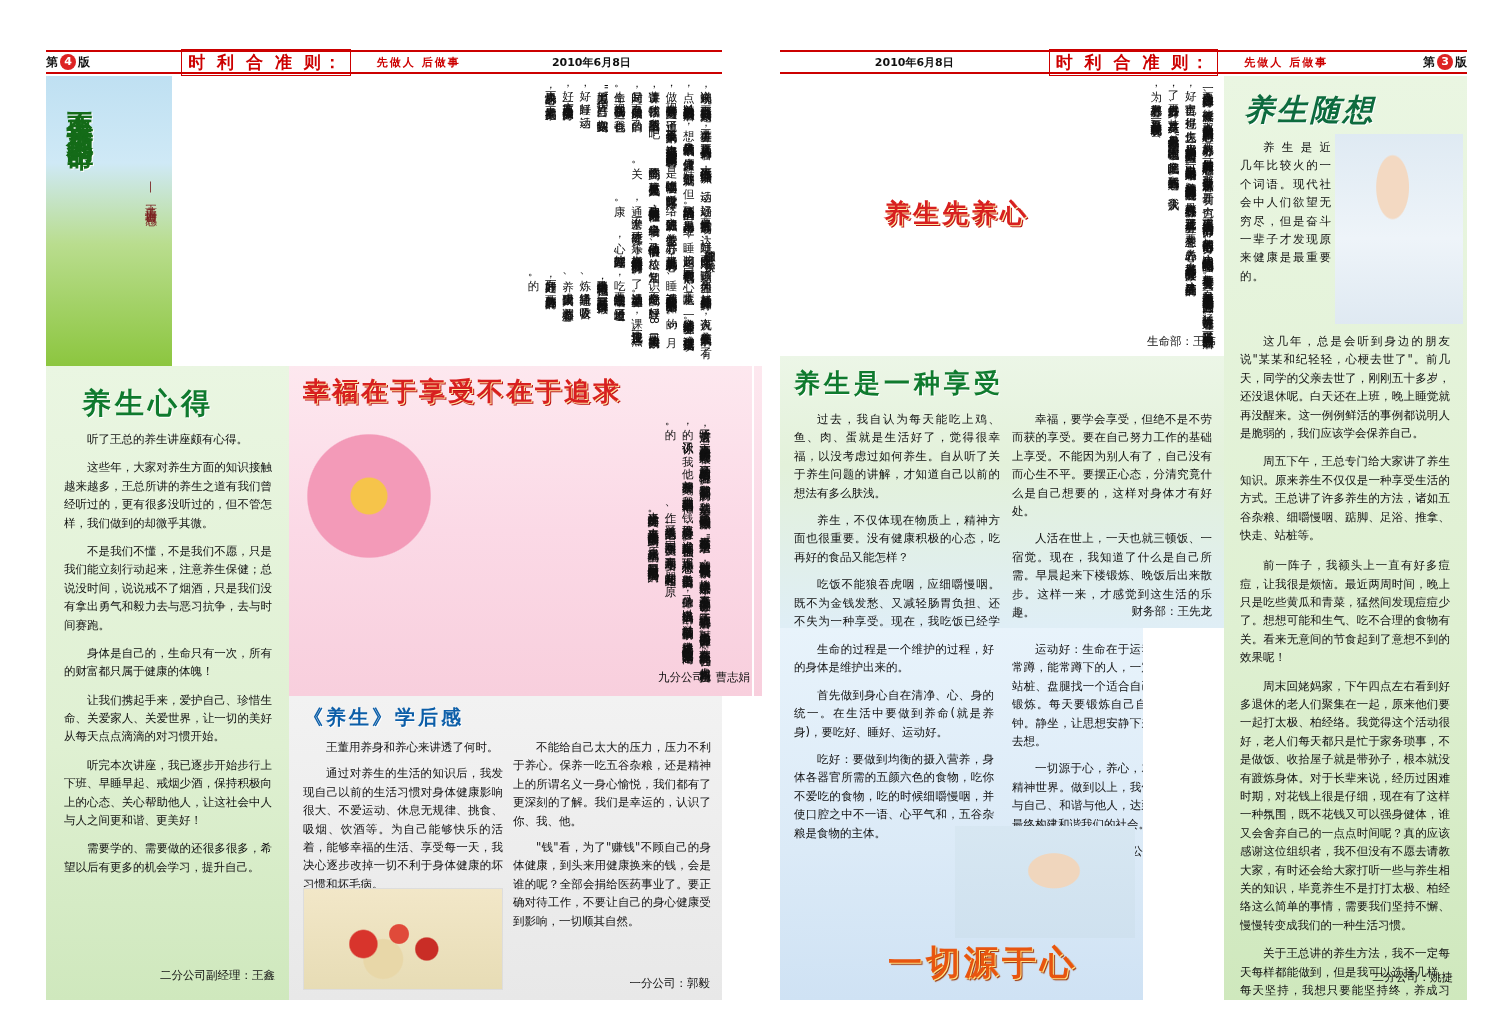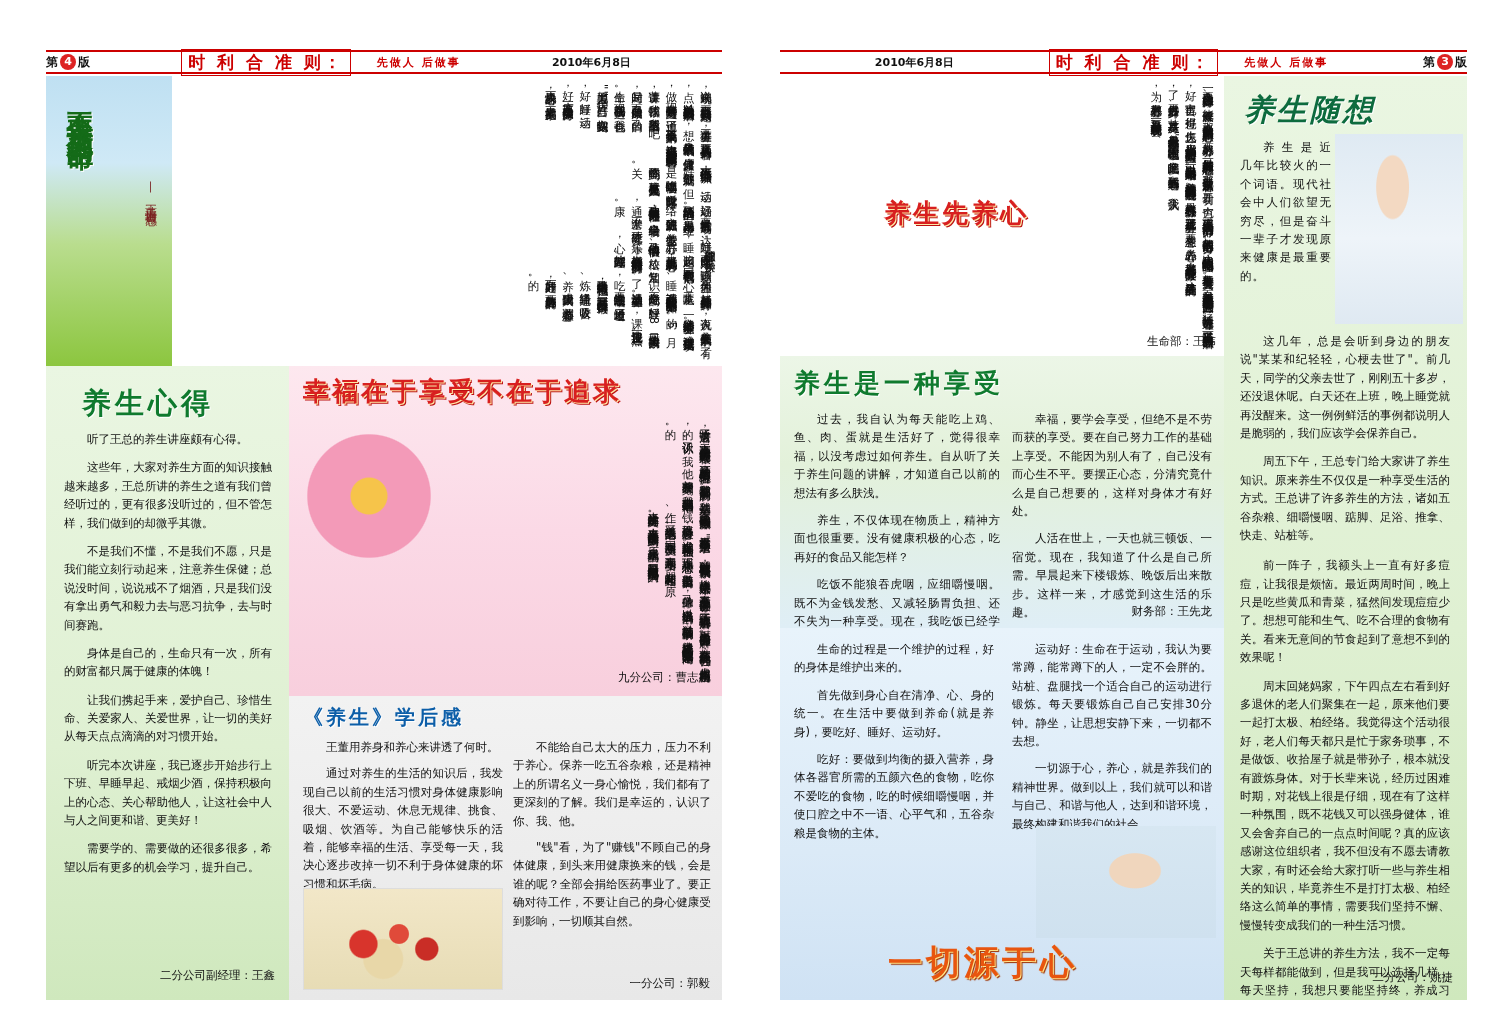--- a/index.html
+++ b/index.html
@@ -177,21 +177,21 @@
       <p class="htext" style="text-indent:2em;margin:0 0 10px 0;">这些年，大家对养生方面的知识接触越来越多，王总所讲的养生之道有我们曾经听过的，更有很多没听过的，但不管怎样，我们做到的却微乎其微。</p>
       <p class="htext" style="text-indent:2em;margin:0 0 10px 0;">不是我们不懂，不是我们不愿，只是我们能立刻行动起来，注意养生保健；总说没时间，说说戒不了烟酒，只是我们没有拿出勇气和毅力去与恶习抗争，去与时间赛跑。</p>
       <p class="htext" style="text-indent:2em;margin:0 0 10px 0;">身体是自己的，生命只有一次，所有的财富都只属于健康的体魄！</p>
       <p class="htext" style="text-indent:2em;margin:0 0 10px 0;">让我们携起手来，爱护自己、珍惜生命、关爱家人、关爱世界，让一切的美好从每天点点滴滴的对习惯开始。</p>
       <p class="htext" style="text-indent:2em;margin:0 0 10px 0;">听完本次讲座，我已逐步开始步行上下班、早睡早起、戒烟少酒，保持积极向上的心态、关心帮助他人，让这社会中人与人之间更和谐、更美好！</p>
       <p class="htext" style="text-indent:2em;margin:0 0 10px 0;">需要学的、需要做的还很多很多，希望以后有更多的机会学习，提升自己。</p>
     </div>
     <div class="htext" style="position:absolute;right:14px;bottom:16px;">二分公司副经理：王鑫</div>
   </div>
 
-  <div class="panel pink-soft" style="left:289px;top:366px;width:433px;height:330px;">
+  <div class="panel pink-soft" style="left:289px;top:366px;width:433px;height:330px;padding-left:40px;">
 
     <div class="flower" style="left:-10px;top:40px;width:180px;height:180px;background:radial-gradient(circle at 50% 50%, #f6c44a 0 14%, #f39ab8 15% 48%, rgba(243,154,184,0) 49%);"></div>
     <div class="art-red" style="position:absolute;left:14px;top:8px;font-size:26px;">幸福在于享受不在于追求</div>
     <div class="vcols" style="left:10px;top:54px;height:242px;width:414px;">
       <div class="vcol" style="height:242px;width:122px;">有幸参加了王董的养生讲课，听了王董细心地讲解后，对当下热门的养生有了些许了解。其实在金钱至上的现代社会，人们越来越忽视自己的身体，以追求金钱为目的，过着晨昏颠倒的日子，也就造成了这样那样的奇怪病变的发生几率越来越高。</div>
       <div class="vcol" style="height:242px;width:122px;">王董说的一句话令我感触很深，"幸福是在于享受而不是追求"。以前理解的幸福是有钱就会快乐，故拼命地去想法赚钱，搞得自己身心疲惫，也没有感觉到幸福是什么。现在静下心来想想：做着适合自己的工作、过着三点一线的生活、同事间相互交谈、亲人间互相平安、朋友间和睦相处，原来生活是这样的美好。幸福是在平常的生活中体会到的，原来我是幸福的，只是同时自己也把幸福带给了周围的人。</div>
       <div class="vcol" style="height:242px;width:122px;">听了这节课后，无论是在身体上的所谓保养一吃五谷杂粮，还是精神上的所谓名义一身心愉悦，我们都有了更深刻的了解。我们是幸运的，认识了你、我、他，并相聚在时刻下，我由衷地感到我们是幸福的。</div>
     </div>
     <div class="htext" style="position:absolute;right:12px;bottom:10px;">九分公司：曹志娟</div>
   </div>
@@ -245,21 +245,21 @@
       <p class="htext" style="text-indent:2em;margin:0 0 9px 0;">吃饭不能狼吞虎咽，应细嚼慢咽。既不为金钱发愁、又减轻肠胃负担、还不失为一种享受。现在，我吃饭已经学会细细品味，感觉这样吃饭很舒服。</p>
     </div>
     <div style="position:absolute;left:232px;top:54px;width:200px;">
       <p class="htext" style="text-indent:2em;margin:0 0 9px 0;">幸福，要学会享受，但绝不是不劳而获的享受。要在自己努力工作的基础上享受。不能因为别人有了，自己没有而心生不平。要摆正心态，分清究竟什么是自己想要的，这样对身体才有好处。</p>
       <p class="htext" style="text-indent:2em;margin:0 0 9px 0;">人活在世上，一天也就三顿饭、一宿觉。现在，我知道了什么是自己所需。早晨起来下楼锻炼、晚饭后出来散步。这样一来，才感觉到这生活的乐趣。</p>
 
     </div>
     <div class="htext" style="position:absolute;right:12px;bottom:8px;">财务部：王先龙</div>
   </div>
 
-  <div class="panel blue-soft" style="left:780px;top:628px;width:444px;height:372px;">
+  <div class="panel blue-soft" style="left:780px;top:628px;width:363px;height:372px;">
     <div style="position:absolute;left:14px;top:12px;width:200px;">
       <p class="htext" style="text-indent:2em;margin:0 0 9px 0;">生命的过程是一个维护的过程，好的身体是维护出来的。</p>
       <p class="htext" style="text-indent:2em;margin:0 0 9px 0;">首先做到身心自在清净、心、身的统一。在生活中要做到养命(就是养身)，要吃好、睡好、运动好。</p>
       <p class="htext" style="text-indent:2em;margin:0 0 9px 0;">吃好：要做到均衡的摄入营养，身体各器官所需的五颜六色的食物，吃你不爱吃的食物，吃的时候细嚼慢咽，并使口腔之中不一语、心平气和，五谷杂粮是食物的主体。</p>
     </div>
     <div style="position:absolute;left:232px;top:12px;width:200px;">
       <p class="htext" style="text-indent:2em;margin:0 0 9px 0;">运动好：生命在于运动，我认为要常蹲，能常蹲下的人，一定不会胖的。站桩、盘腿找一个适合自己的运动进行锻炼。每天要锻炼自己自己安排30分钟。静坐，让思想安静下来，一切都不去想。</p>
       <p class="htext" style="text-indent:2em;margin:0 0 9px 0;">一切源于心，养心，就是养我们的精神世界。做到以上，我们就可以和谐与自己、和谐与他人，达到和谐环境，最终构建和谐我们的社会。</p>
       <div class="htext" style="text-align:right;margin-top:6px;">一分公司经理：李勇</div>
     </div>

